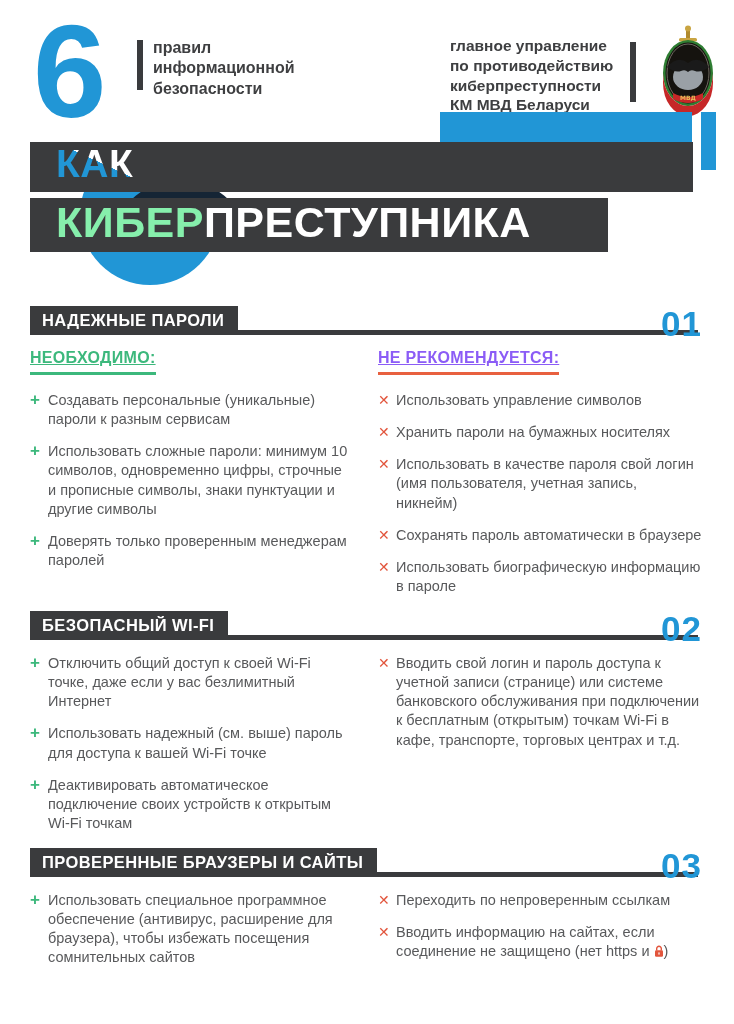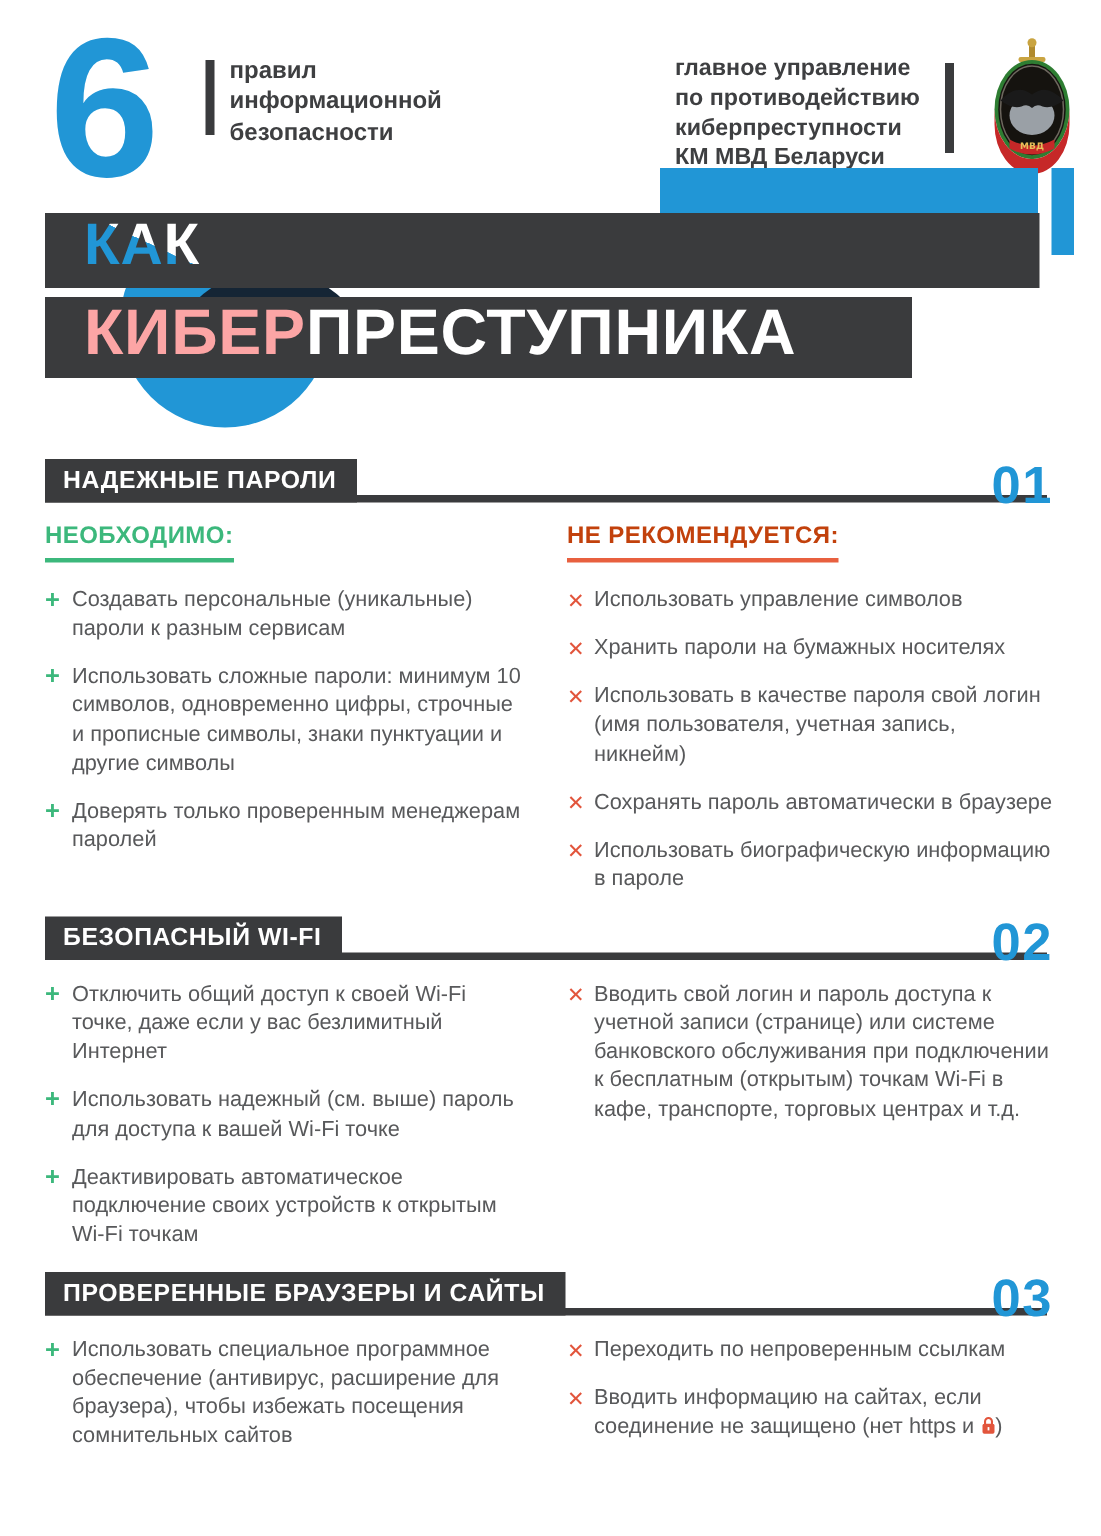--- a/index.html
+++ b/index.html
@@ -30,42 +30,42 @@
   .title-bar{
     position:absolute;left:30px;background:#3a3b3d;display:flex;align-items:flex-start;
     padding-left:26px;color:#ffffff;font-weight:700;white-space:nowrap;z-index:3;
   }
   #title-bar-1{top:142px;width:637px;height:50px;font-size:39px;letter-spacing:.5px;}
   #title-bar-2{top:198px;width:552px;height:54px;font-size:43px;letter-spacing:.5px;}
   .accent-grad{
     background:linear-gradient(205deg,#ffffff 45%,#2196d6 45%);
     -webkit-background-clip:text;background-clip:text;color:transparent;
   }
-  .accent-blue{color:#fca5a5;}
+  .accent-blue{color:#86efac;}
   
   .section{position:absolute;left:30px;width:672px;z-index:2;}
   #section-0{top:306px;}#section-1{top:611px;}#section-2{top:848px;}
   .sec-header{position:relative;height:29px;}
   .sec-label{
     position:relative;display:inline-block;background:#3a3b3d;color:#ffffff;font-weight:700;
     font-size:16.5px;letter-spacing:.4px;padding:5px 14px 5px 12px;z-index:2;
   }
   .sec-line{position:absolute;left:0;right:4px;bottom:0;height:5px;background:#3a3b3d;}
   .sec-num{
     position:absolute;right:0;bottom:-9px;font-size:35px;font-weight:700;color:#2196d6;
     letter-spacing:1px;z-index:3;
   }
   .cols{display:flex;margin-top:14px;}
   .col{box-sizing:border-box;}
   .col-do{width:348px;padding-right:28px;}
   .col-dont{width:324px;}
   .col-head{display:inline-block;font-weight:700;font-size:16px;letter-spacing:.3px;
-    padding-bottom:5px;margin-bottom:16px;}
+    padding-bottom:5px;margin-bottom:16px;text-decoration:underline;}
   .col-head.do{color:#3cb87c;border-bottom:3px solid #3cb87c;}
-  .col-head.dont{color:#c2410c;border-bottom:3px solid #e8603f;text-align:right;}
+  .col-head.dont{color:#8b5cf6;border-bottom:3px solid #e8603f;text-align:right;}
   .item{display:flex;margin-bottom:13px;color:#58595b;font-size:14.5px;line-height:1.32;}
   .marker{flex:none;width:18px;font-weight:700;}
   .marker.plus{color:#3cb87c;font-size:17px;line-height:1.1;}
   .marker.cross{color:#e2553c;font-size:14px;line-height:1.35;}
   .item-text{flex:1;}
 </style>
 </head>
 <body>
 
 <div class="page">

